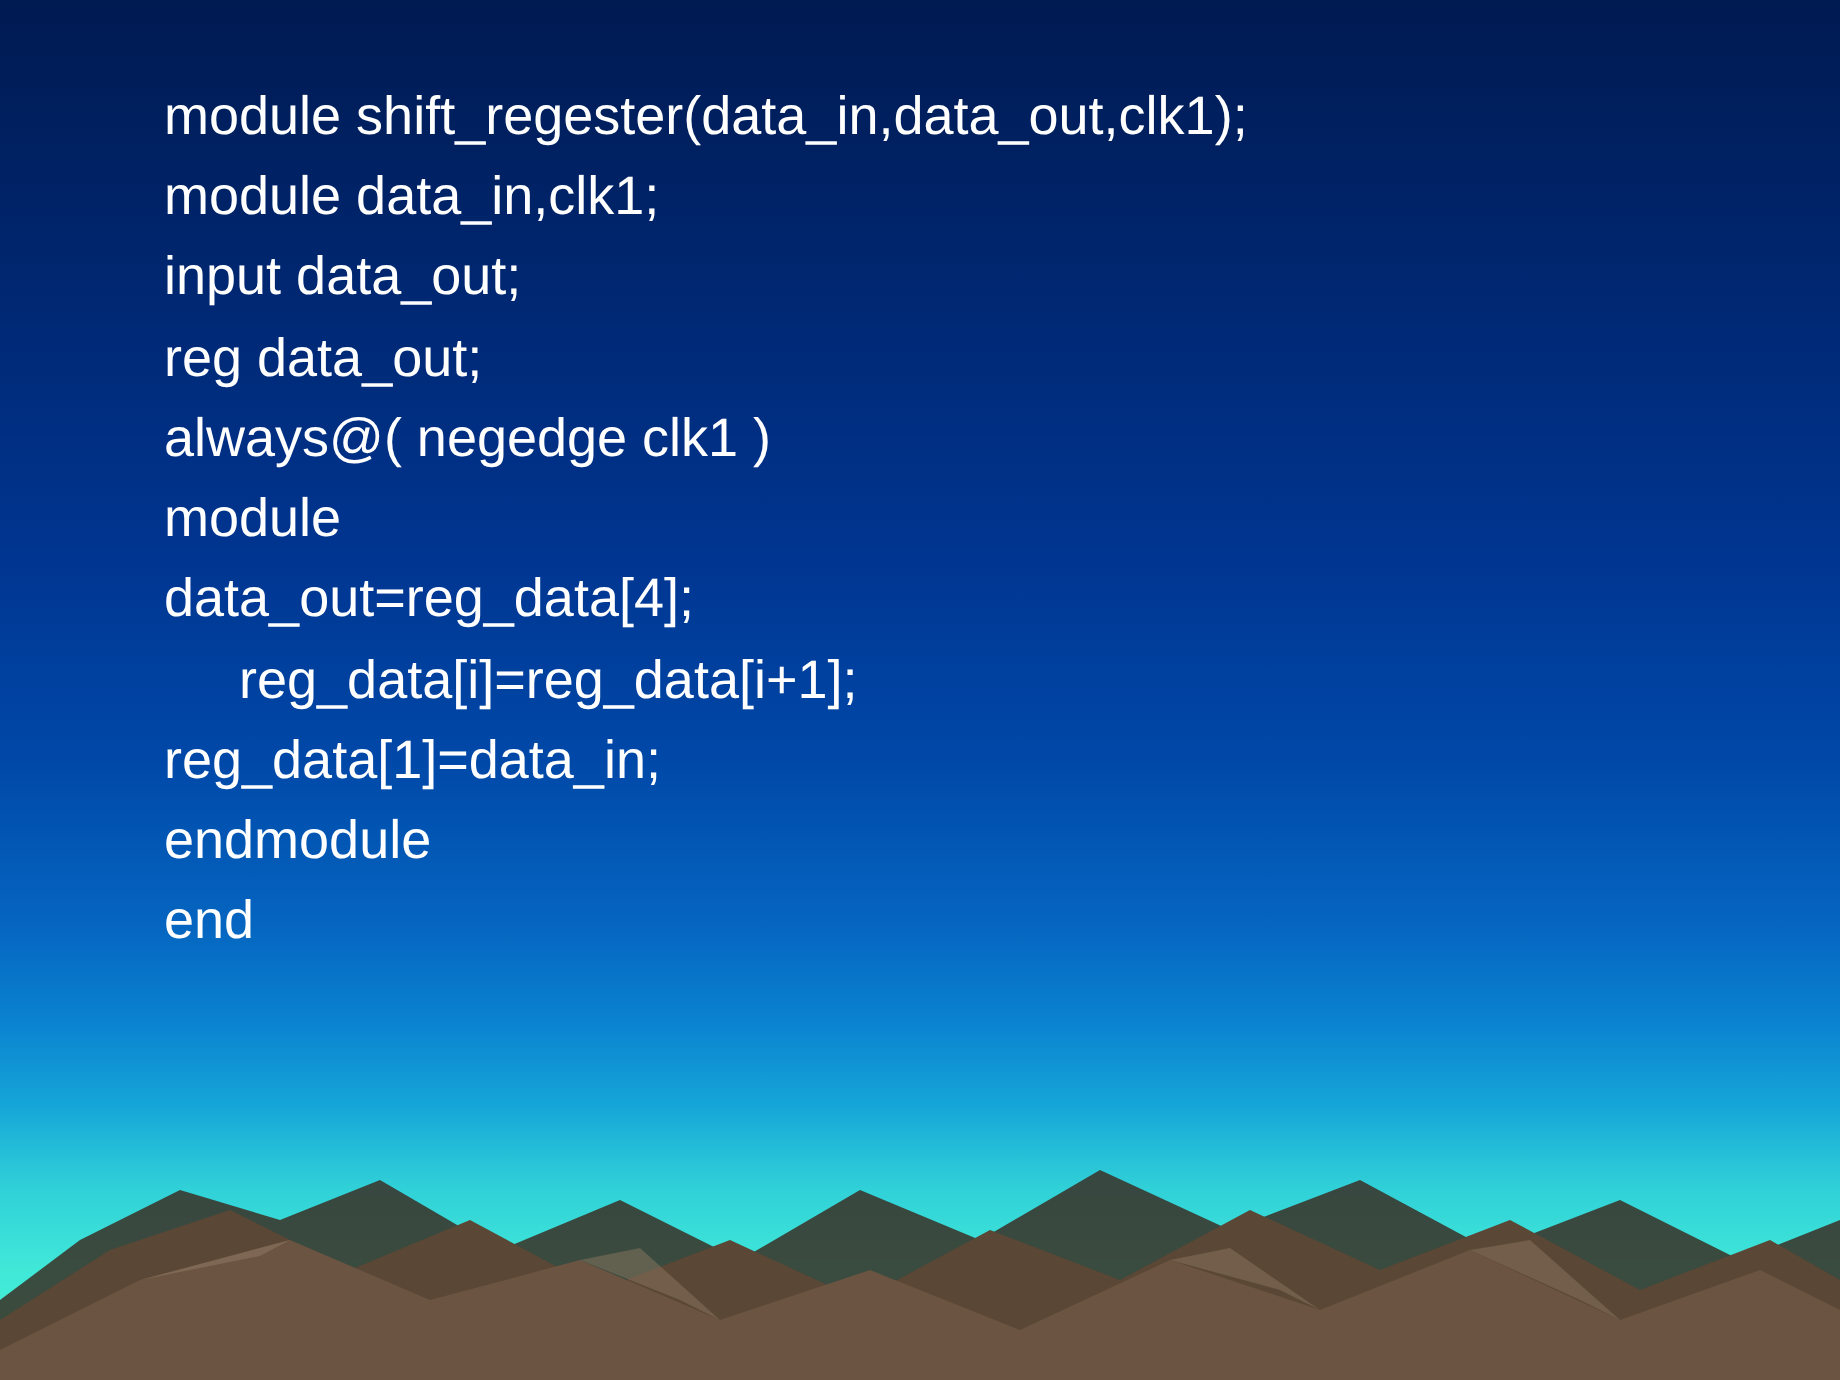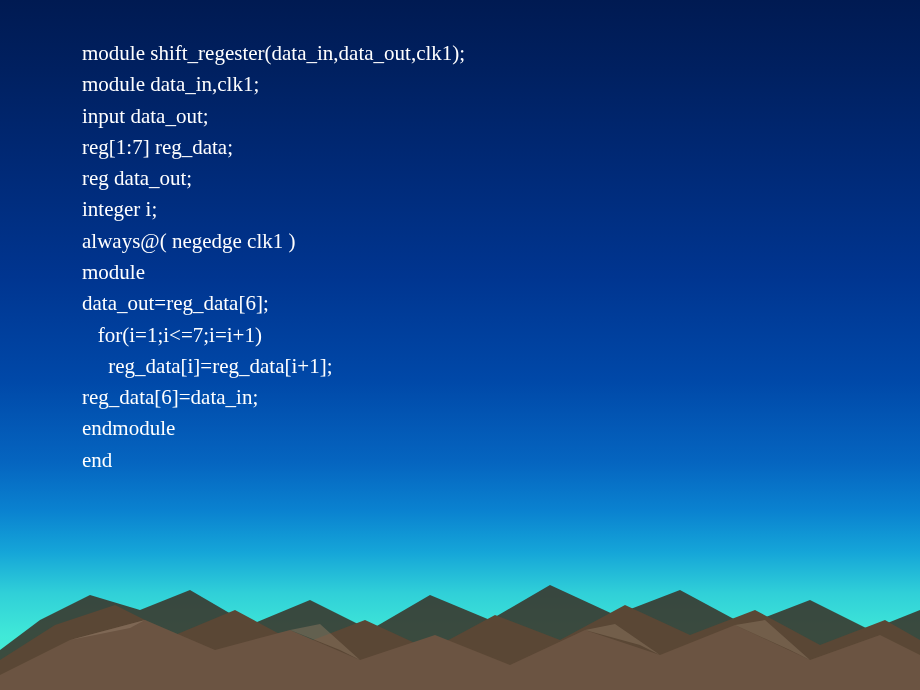--- a/index.html
+++ b/index.html
@@ -35,23 +35,23 @@
       position: absolute;
       bottom: 0;
       width: 100%;
       height: 140px;
     }
     .code-content {
       position: absolute;
       top: 38px;
       left: 82px;
       color: #ffffff;
-      font-size: 21px;
+      font-size: 27px;
       line-height: 1.49;
-      font-family: Liberation Serif, serif;
+      font-family: Liberation Sans, sans-serif;
     }
     .code-line {
       white-space: pre;
     }
   </style>
 </head>
 <body>
 
 <div class="background"></div>
 
@@ -66,24 +66,21 @@
   <path d="M 70,90 L 100,82 L 145,70 L 130,78 Z" fill="#8a7560" opacity="0.6"></path>
   <path d="M 290,80 L 320,74 L 360,110 L 340,100 Z" fill="#8a7560" opacity="0.5"></path>
   <path d="M 585,80 L 615,74 L 660,105 L 640,95 Z" fill="#8a7560" opacity="0.5"></path>
   <path d="M 735,75 L 765,70 L 810,110 L 790,100 Z" fill="#8a7560" opacity="0.5"></path>
 </svg>
 
 <div class="code-content">
   <div class="code-line">module shift_regester(data_in,data_out,clk1);</div>
   <div class="code-line">module data_in,clk1;</div>
   <div class="code-line">input data_out;</div>
-  <div class="code-line">reg[1:7] reg_data;</div>
   <div class="code-line">reg data_out;</div>
-  <div class="code-line">integer i;</div>
   <div class="code-line">always@( negedge clk1 )</div>
   <div class="code-line">module</div>
-  <div class="code-line">data_out=reg_data[6];</div>
-  <div class="code-line">   for(i=1;i&lt;=7;i=i+1)</div>
+  <div class="code-line">data_out=reg_data[4];</div>
   <div class="code-line">     reg_data[i]=reg_data[i+1];</div>
-  <div class="code-line">reg_data[6]=data_in;</div>
+  <div class="code-line">reg_data[1]=data_in;</div>
   <div class="code-line">endmodule</div>
   <div class="code-line">end</div>
 </div>
 
 </body></html>

